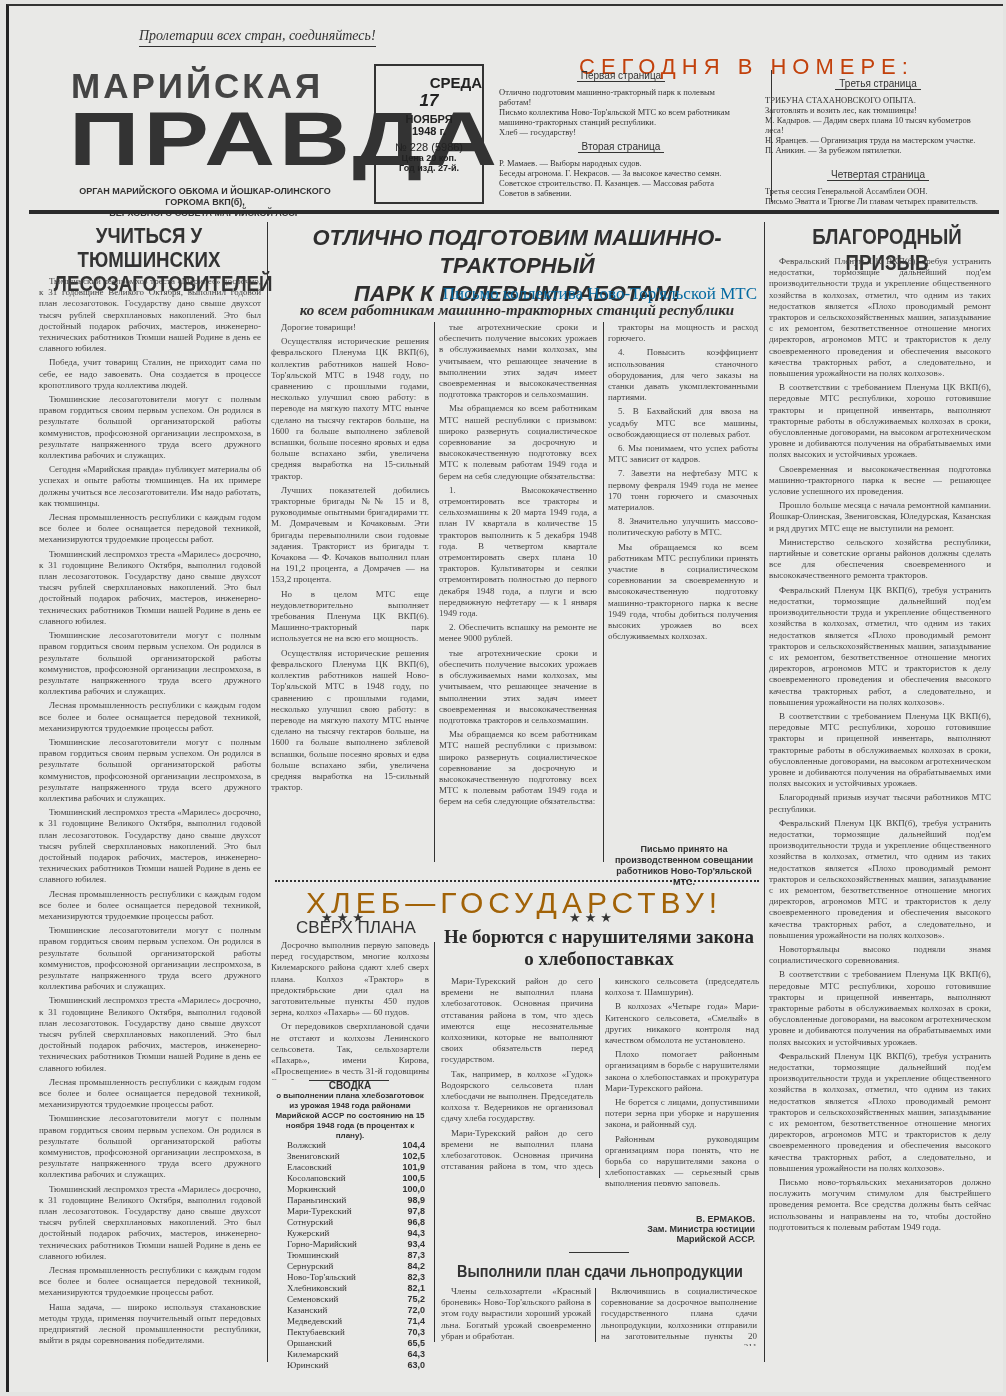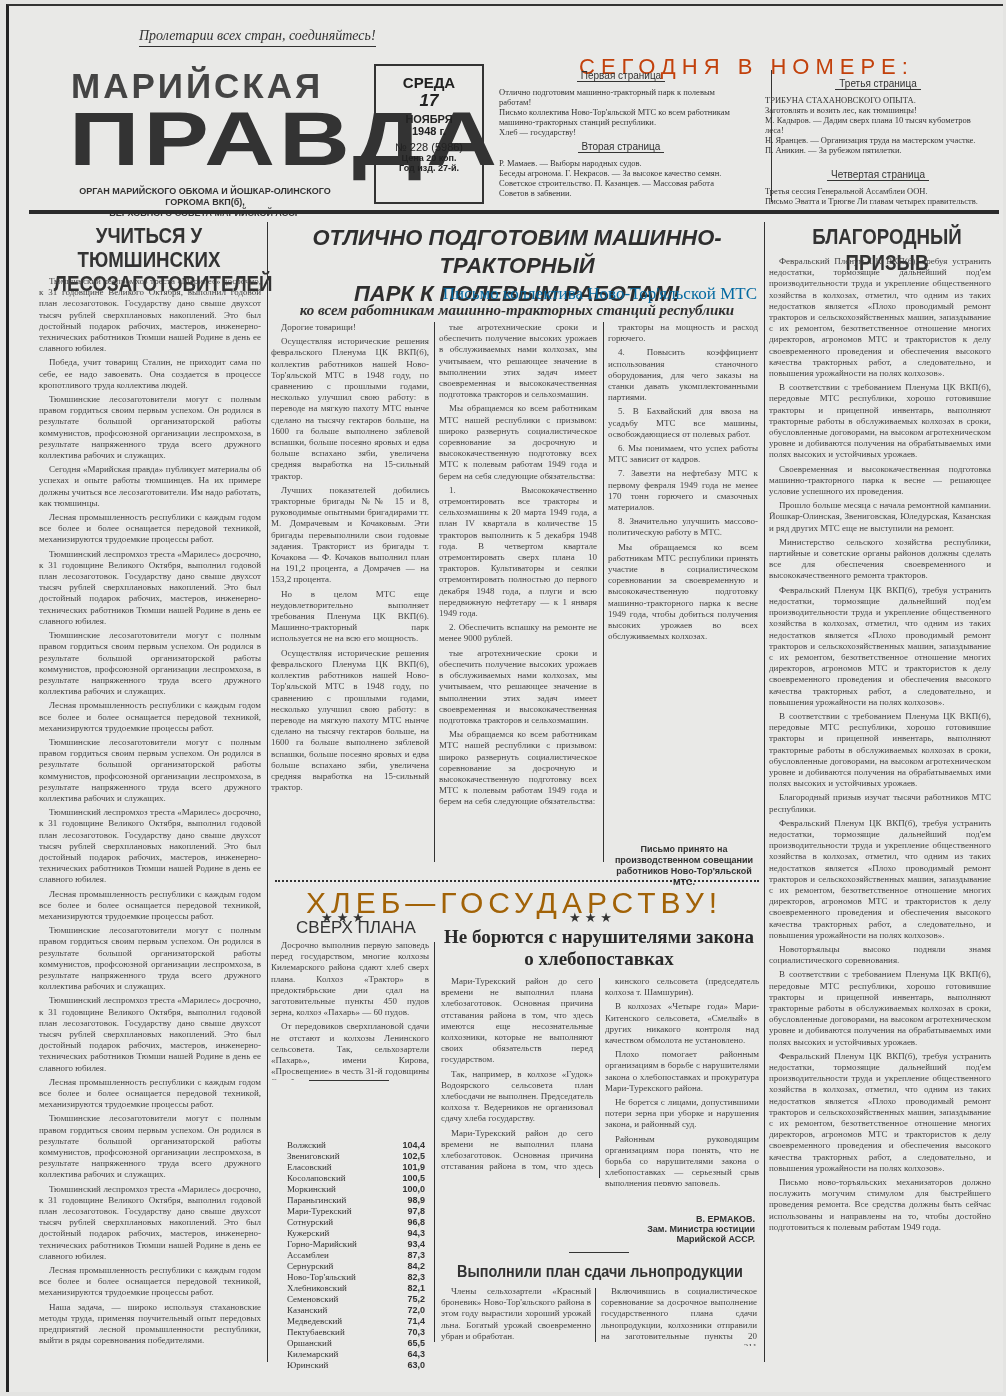--- a/index.html
+++ b/index.html
@@ -4,21 +4,21 @@
 <style>
   html,body{margin:0;padding:0;}
   body{width:1006px;height:1396px;background:#e4e4e2;color:#2a2a2a;font-family:"Liberation Serif",serif;position:relative;overflow:hidden;}
   .page{position:absolute;left:6px;top:4px;width:994px;height:1386px;background:#e9e9e7;border-left:3px solid #222;border-top:2px solid #333;}
   .abs{position:absolute;}
   .slogan{left:130px;top:22px;font-style:italic;font-size:14px;color:#333;border-bottom:1px solid #333;padding-bottom:2px;}
   .title1{left:62px;top:60px;font-family:"Liberation Sans",sans-serif;font-size:35px;letter-spacing:3px;color:#444;font-weight:bold;}
   .title2{left:60px;top:94px;font-family:"Liberation Sans",sans-serif;font-size:98px;font-weight:bold;letter-spacing:4px;color:#333;transform:scaleY(0.78);transform-origin:top left;line-height:1;}
   .organ{left:56px;top:180px;font-family:"Liberation Sans",sans-serif;font-size:9px;font-weight:bold;color:#333;text-align:center;width:280px;line-height:11px;}
   .datebox{left:365px;top:58px;width:106px;height:136px;border:2px solid #333;text-align:center;font-family:"Liberation Sans",sans-serif;color:#222;}
-  .datebox .wd{font-weight:bold;font-size:15px;margin-top:8px;}
+  .datebox .wd{font-weight:bold;font-size:15px;margin-top:8px;text-align:right;}
   .datebox .dn{font-style:italic;font-weight:bold;font-size:17px;}
   .datebox .mo{font-weight:bold;font-size:11px;margin-top:2px;}
   .datebox .yr{font-weight:bold;font-size:11px;}
   .datebox .no{font-size:11px;margin-top:4px;}
   .datebox .sm{font-size:9px;font-weight:bold;}
   .rule{background:#2b2b2b;height:4px;}
   .today{left:570px;top:30px;font-family:"Liberation Sans",sans-serif;font-size:22px;letter-spacing:6px;color:#c2410c;margin-top:18px;}
   .pg-h{font-family:"Liberation Sans",sans-serif;font-size:10px;color:#333;text-align:center;}
   .pg-h span{border-bottom:1px solid #333;padding:0 4px;}
   .toc{font-size:8.5px;line-height:10px;color:#333;}
@@ -186,20 +186,24 @@
   <div class="abs stars" style="left:312px;top:904px;">★★★</div>
   <div class="abs stars" style="left:560px;top:904px;">★★★</div>
 
   <div class="abs sverkh">СВЕРХ ПЛАНА</div>
   <div class="abs txt" style="left:262px;top:934px;width:158px;height:140px;">
     <p>Досрочно выполнив первую заповедь перед государством, многие колхозы Килемарского района сдают хлеб сверх плана. Колхоз «Трактор» в предоктябрьские дни сдал на заготовительные пункты 450 пудов зерна, колхоз «Пахарь» — 60 пудов.</p>
     <p>От передовиков сверхплановой сдачи не отстают и колхозы Ленинского сельсовета. Так, сельхозартели «Пахарь», имени Кирова, «Просвещение» в честь 31-й годовщины Октября вывезли на заготовительные пункты по 180—250 пудов хлеба.</p>
   </div>
 
   <div class="abs" style="left:300px;top:1074px;width:80px;height:1px;background:#333;"></div>
+  <div class="abs svodka">
+    <div class="st">СВОДКА</div>
+    <div>о выполнении плана хлебозаготовок из урожая 1948 года районами Марийской АССР по состоянию на 15 ноября 1948 года (в процентах к плану).</div>
+  </div>
   <div class="abs" style="left:276px;top:1134px;width:142px;">
     <table class="sv" style="width:142px;">
       <tbody id="svodka-body">
           <tr>
             <td>Волжский</td>
             <td class="v">104,4</td>
           </tr>
           <tr>
             <td>Звениговский</td>
             <td class="v">102,5</td>
@@ -230,21 +234,21 @@
           </tr>
           <tr>
             <td>Кужерский</td>
             <td class="v">94,3</td>
           </tr>
           <tr>
             <td>Горно-Марийский</td>
             <td class="v">93,4</td>
           </tr>
           <tr>
-            <td>Ассамблеи</td>
+            <td>Тюмшинский</td>
             <td class="v">87,3</td>
           </tr>
           <tr>
             <td>Сернурский</td>
             <td class="v">84,2</td>
           </tr>
           <tr>
             <td>Ново-Тор'яльский</td>
             <td class="v">82,3</td>
           </tr>

